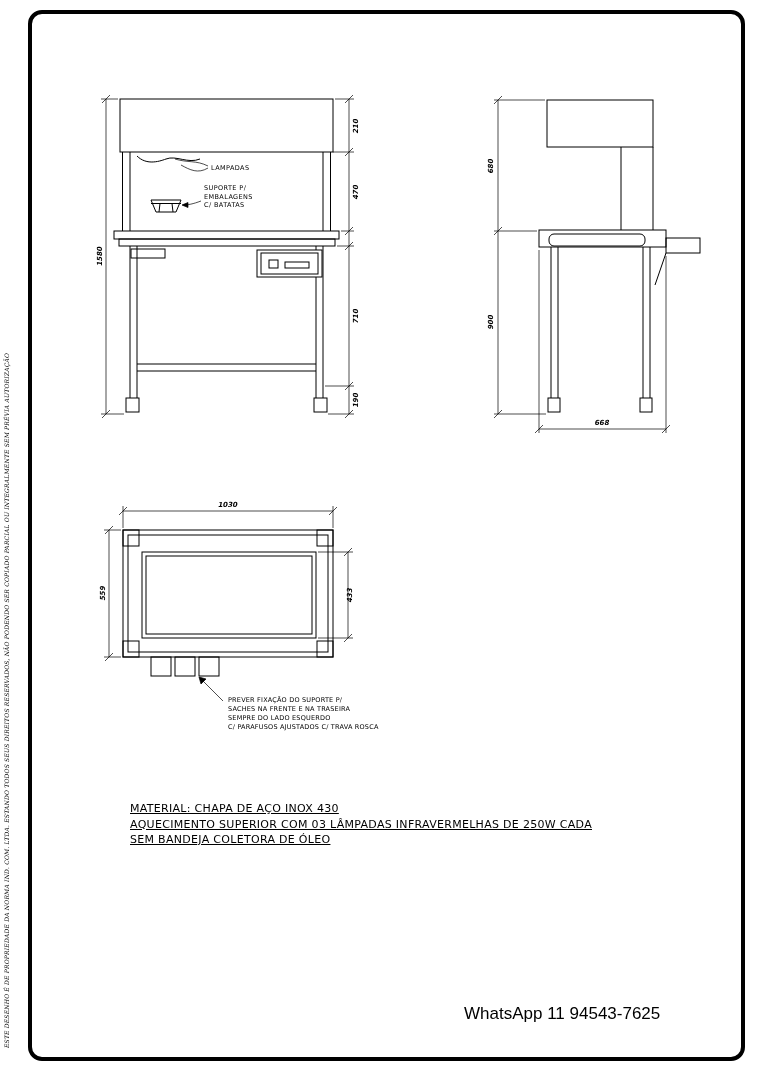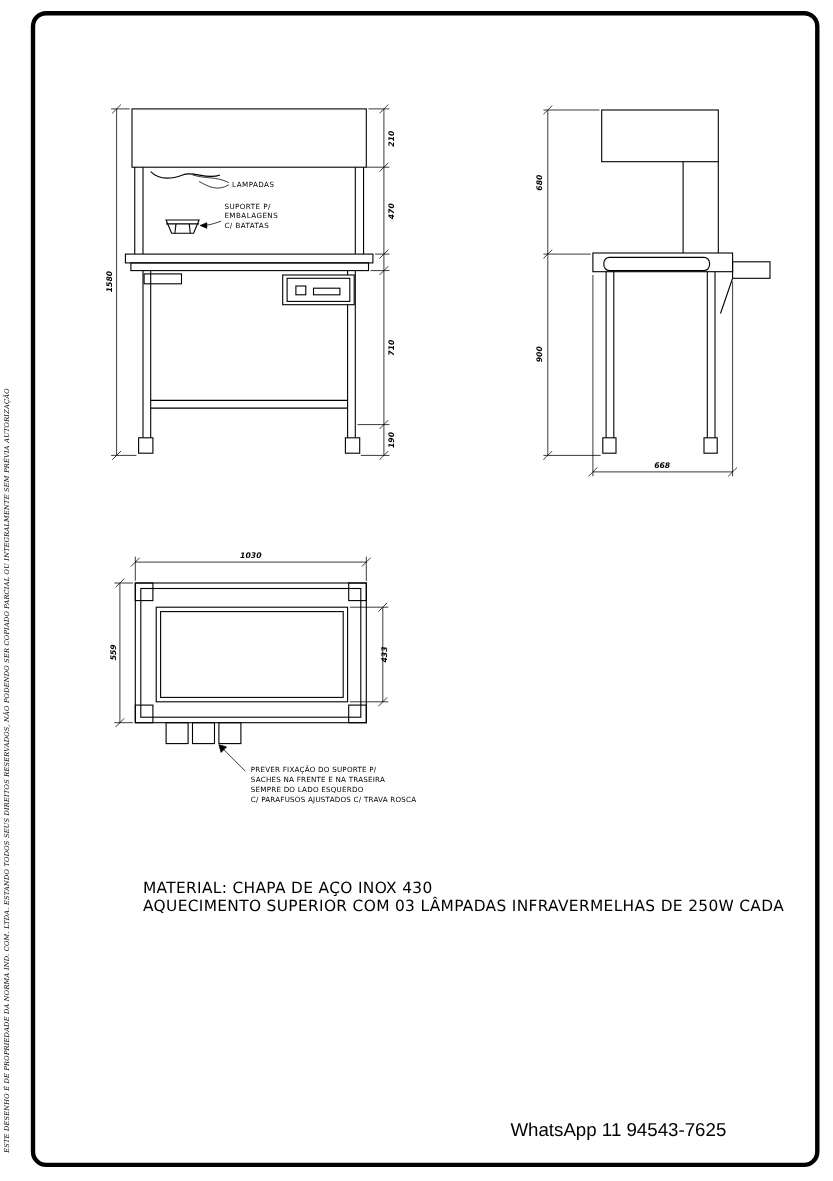--- a/index.html
+++ b/index.html
@@ -10,23 +10,23 @@
   .sidenote { position:absolute; left:3px; top:1048px;
               transform:rotate(-90deg); transform-origin:0 0;
               font-family:"DejaVu Serif", serif; font-style:italic;
               font-size:6px; letter-spacing:0.2px; white-space:nowrap; }
   svg.drawing { position:absolute; left:0; top:0; }
   svg text { fill:#000; stroke:none; }
   .dim  { font-family:"DejaVu Sans", sans-serif; font-size:7px; font-style:italic; font-weight:bold; }
   .lbl  { font-family:"DejaVu Sans", sans-serif; font-size:6.5px; letter-spacing:0.4px; }
   .note { font-family:"DejaVu Sans", sans-serif; font-size:6.5px; letter-spacing:0.2px; }
   .specs { position:absolute; left:130px; top:801px; }
-  .specs div { font-size:14px; letter-spacing:0.3px; line-height:15.6px; white-space:nowrap; }
+  .specs div { font-size:11px; letter-spacing:0.3px; line-height:15.6px; white-space:nowrap;text-decoration:underline; }
   .contact { position:absolute; left:464px; top:1004px; font-size:17px;
-             font-family:"Liberation Sans", sans-serif;margin-top:14px; }
+             font-family:"Liberation Sans", sans-serif; }
 </style>
 </head>
 <body>
 
 <div class="frame"></div>
 
 <div class="sidenote">ESTE DESENHO É DE PROPRIEDADE DA NORMA IND. COM. LTDA. ESTANDO TODOS SEUS DIREITOS RESERVADOS, NÃO PODENDO SER COPIADO PARCIAL OU INTEGRALMENTE SEM PRÉVIA AUTORIZAÇÃO</div>
 
 <svg class="drawing" width="757" height="1074" viewBox="0 0 757 1074">
 
@@ -205,15 +205,16 @@
   </g>
   <text class="note" x="228" y="702">PREVER FIXAÇÃO DO SUPORTE P/</text>
   <text class="note" x="228" y="711">SACHES NA FRENTE E NA TRASEIRA</text>
   <text class="note" x="228" y="720">SEMPRE DO LADO ESQUERDO</text>
   <text class="note" x="228" y="729">C/ PARAFUSOS AJUSTADOS C/ TRAVA ROSCA</text>
 </svg>
 
 <div class="specs">
   <div>MATERIAL: CHAPA DE AÇO INOX 430</div>
   <div>AQUECIMENTO SUPERIOR COM 03 LÂMPADAS INFRAVERMELHAS DE 250W CADA</div>
+  <div>SEM BANDEJA COLETORA DE ÓLEO</div>
 </div>
 
 <div class="contact">WhatsApp 11 94543-7625</div>
 
 </body></html>

